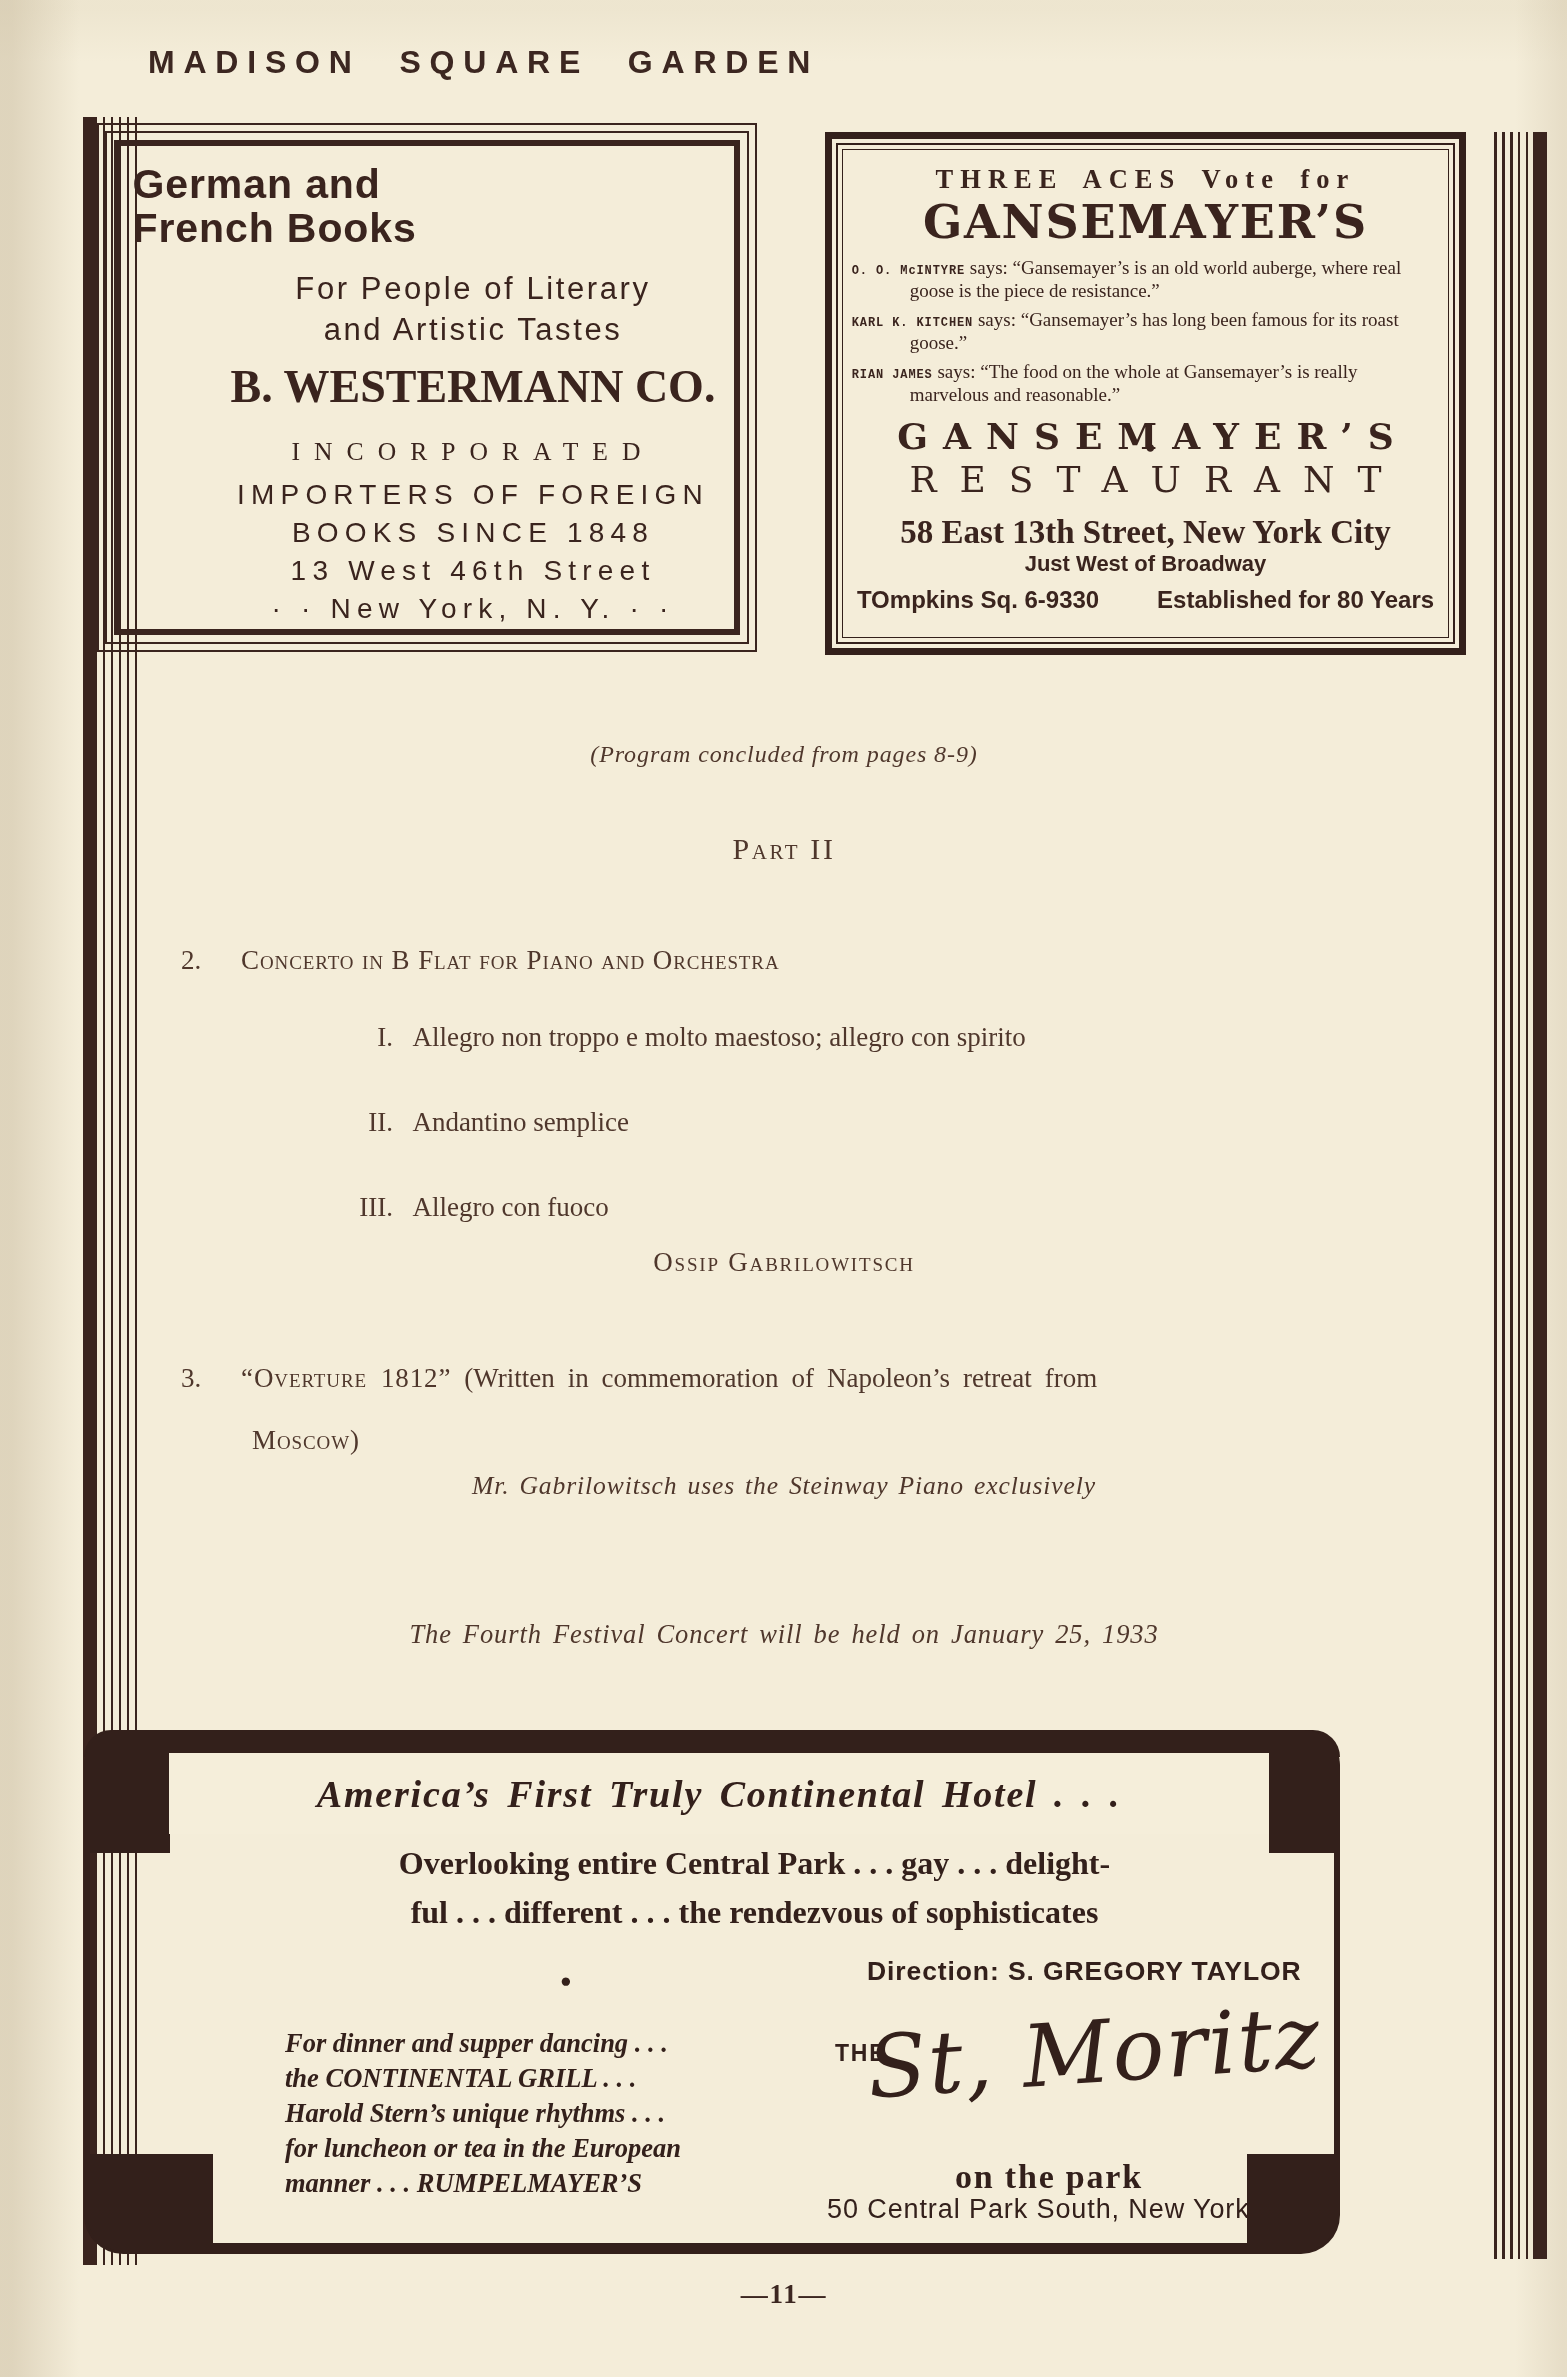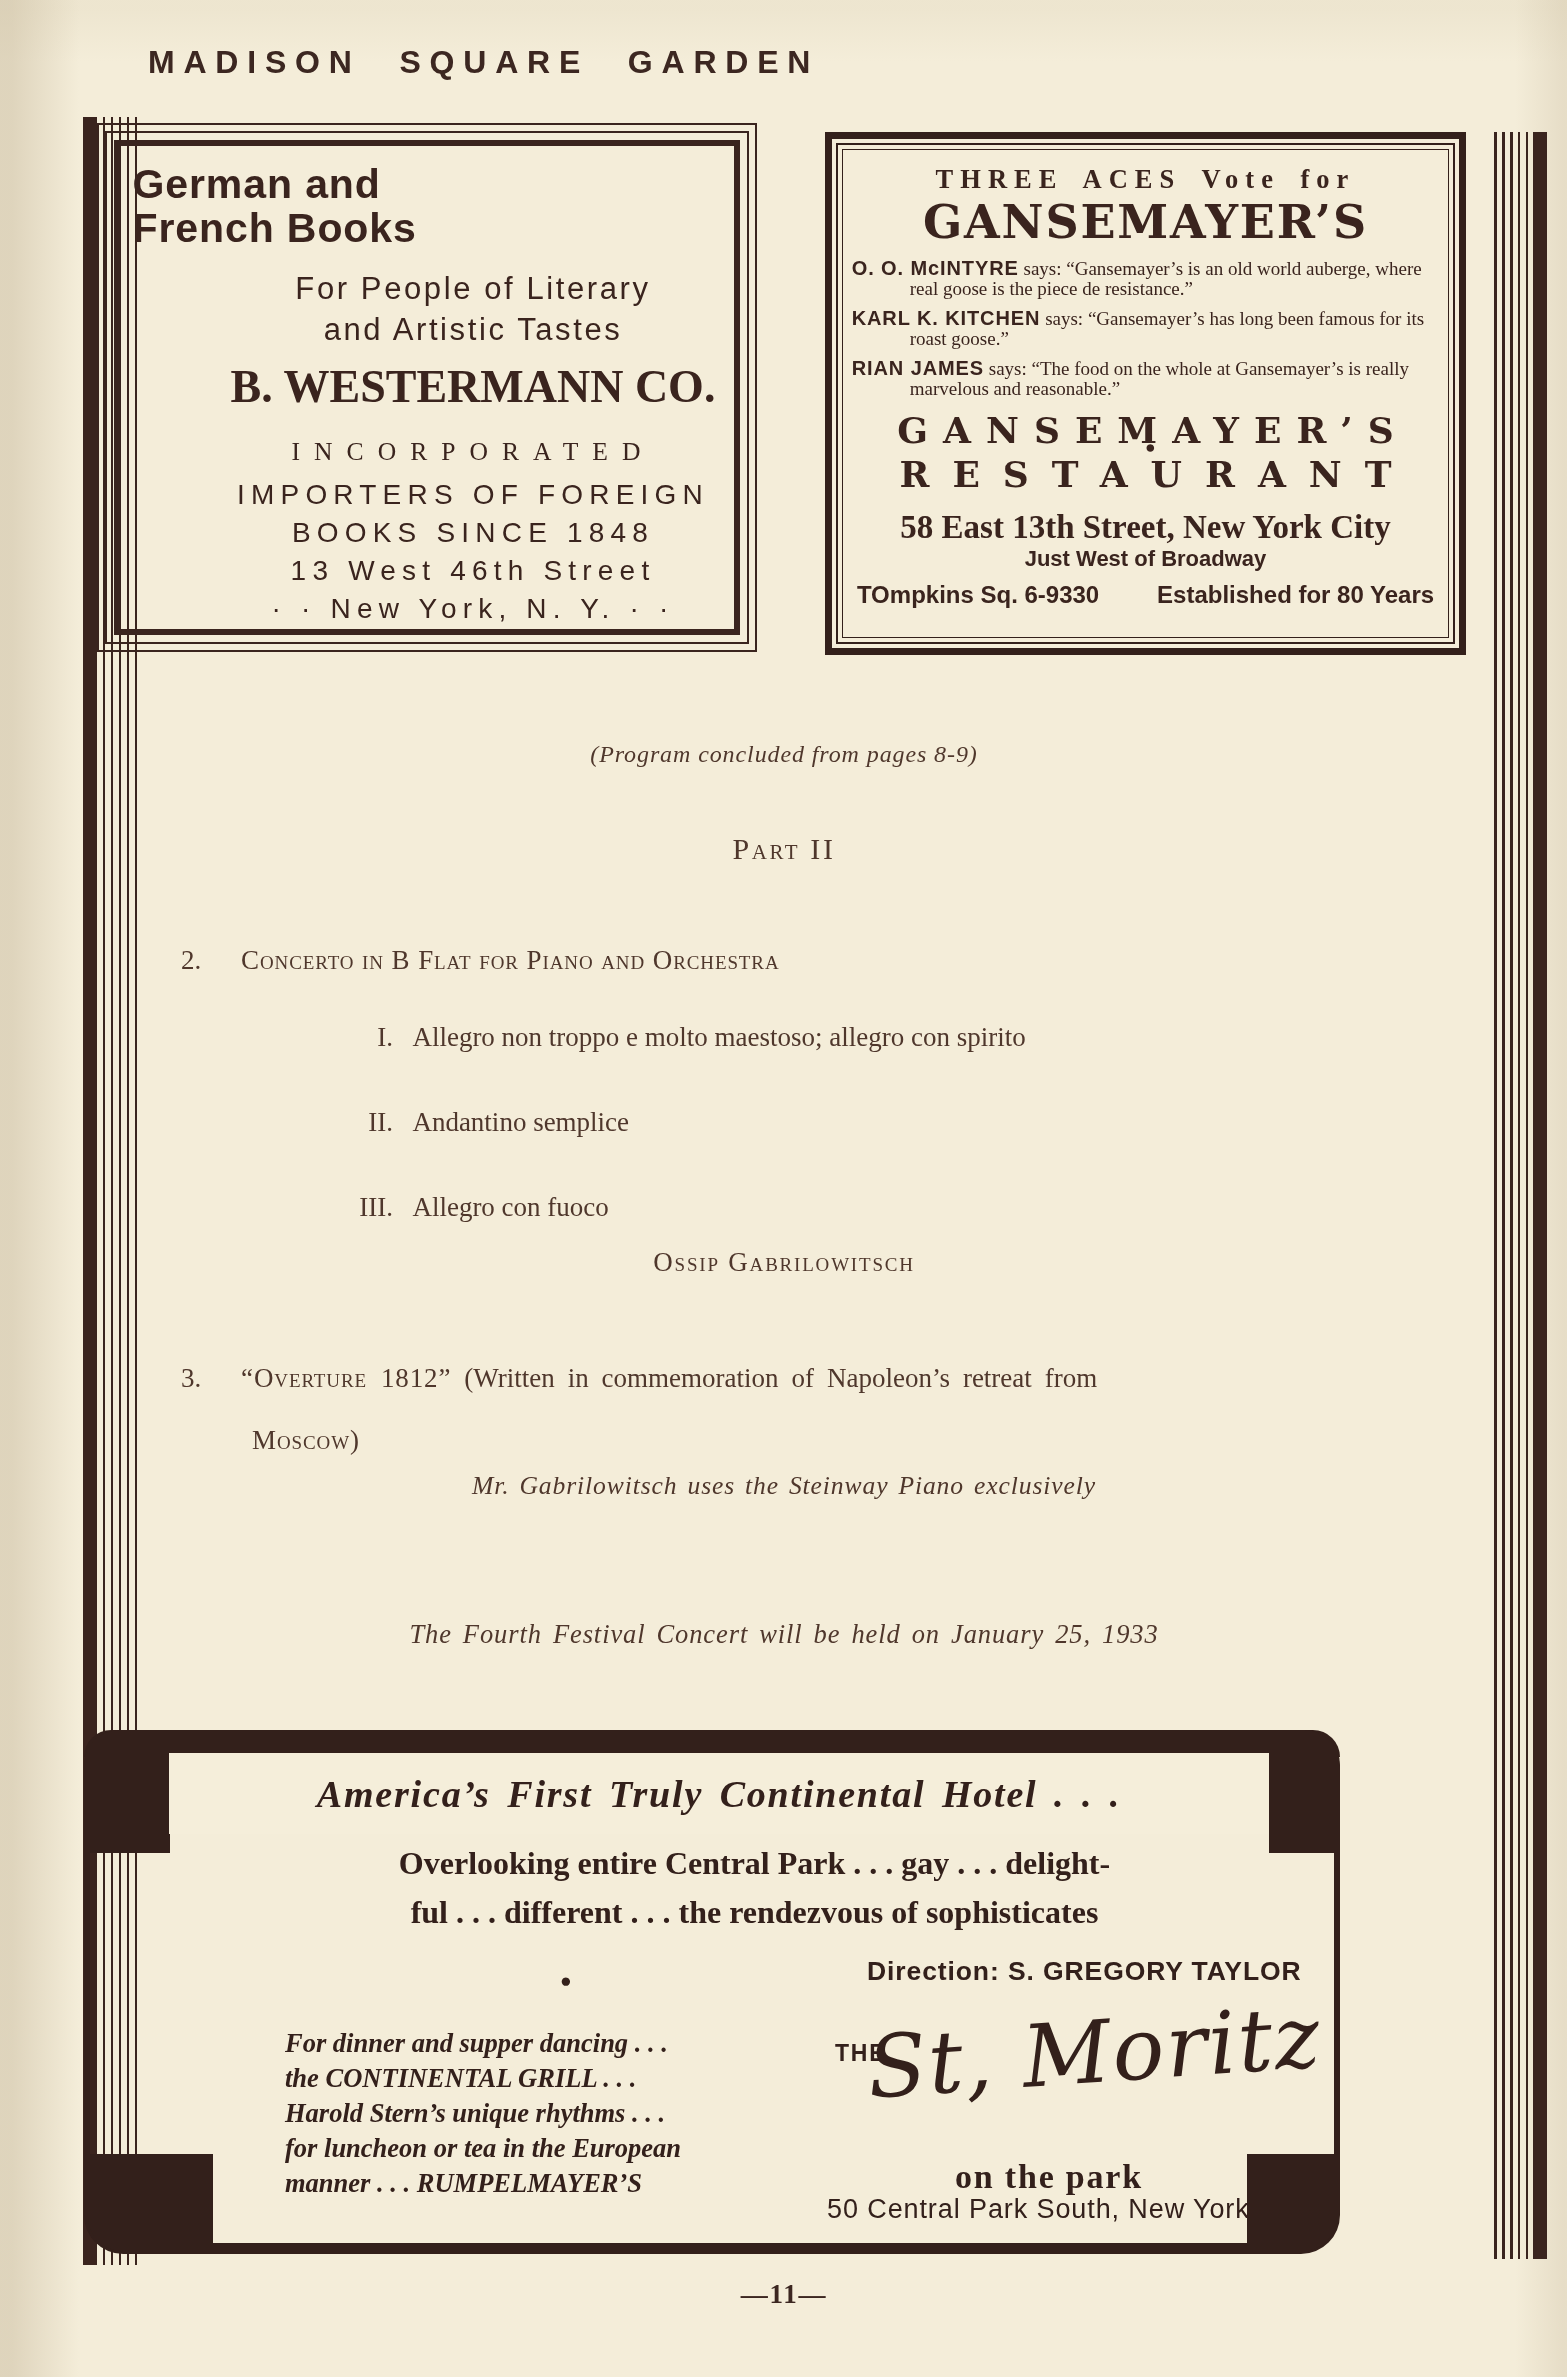--- a/index.html
+++ b/index.html
@@ -69,24 +69,24 @@
   .adg-outer{
     position:absolute;left:825px;top:132px;width:641px;height:523px;
     border:7px solid #33201b;padding:4.4px;box-sizing:border-box;
   }
   .adg-mid{width:100%;height:100%;border:2.6px solid #33201b;padding:3.5px;box-sizing:border-box;}
   .adg-inner{width:100%;height:100%;border:1.8px solid #33201b;box-sizing:border-box;overflow:hidden;}
   .adg-tagline{text-align:center;font-weight:700;font-size:26.5px;letter-spacing:7px;word-spacing:7px;margin-top:14px;}
   .adg-brand{text-align:center;font-family:"DejaVu Serif", serif;font-weight:700;font-size:46px;line-height:49px;letter-spacing:1.8px;margin-top:3.5px;}
   .adg-quotes{margin:10.6px 10.6px 0 8.8px;}
   .q{font-size:19px;line-height:20px;padding-left:58px;text-indent:-58px;margin-bottom:8.8px;}
-  .q .speaker{font-family:Liberation Sans, sans-serif;font-weight:700;font-size:20px;letter-spacing:0.9px;}
+  .q .speaker{font-family:Liberation Mono, monospace;font-weight:700;font-size:12px;letter-spacing:0.9px;}
   .adg-bullet{position:absolute;left:313px;top:298px;font-size:17.6px;}
   .adg-name{text-align:center;font-family:"DejaVu Serif", serif;font-weight:700;font-size:36px;letter-spacing:15px;margin-top:10.6px;text-indent:15px;}
-  .adg-name2{text-align:center;font-family:"DejaVu Serif", serif;font-weight:700;font-size:36px;letter-spacing:23px;margin-top:1.8px;text-indent:23px;}
+  .adg-name2{text-align:center;font-family:"DejaVu Serif", serif;font-weight:400;font-size:36px;letter-spacing:23px;margin-top:1.8px;text-indent:23px;}
   .adg-addr{text-align:center;font-weight:700;font-size:33px;margin-top:14px;}
   .adg-addr2{text-align:center;font-family:"Liberation Sans", sans-serif;font-weight:700;font-size:22px;margin-top:0px;}
   .adg-phoneline{display:flex;justify-content:space-between;padding:0 14px;font-family:"Liberation Sans", sans-serif;font-weight:700;font-size:24px;margin-top:8.8px;}
   
   .prog{color:#4f372c;}
   .centered{position:absolute;left:0;right:0;text-align:center;}
   .concluded{top:741px;font-style:italic;font-size:24px;letter-spacing:0.9px;}
   .part-title{top:832px;font-variant:small-caps;font-size:30px;letter-spacing:2.6px;}
   .item{position:absolute;font-size:27px;}
   .item-2{left:181px;top:945px;}

